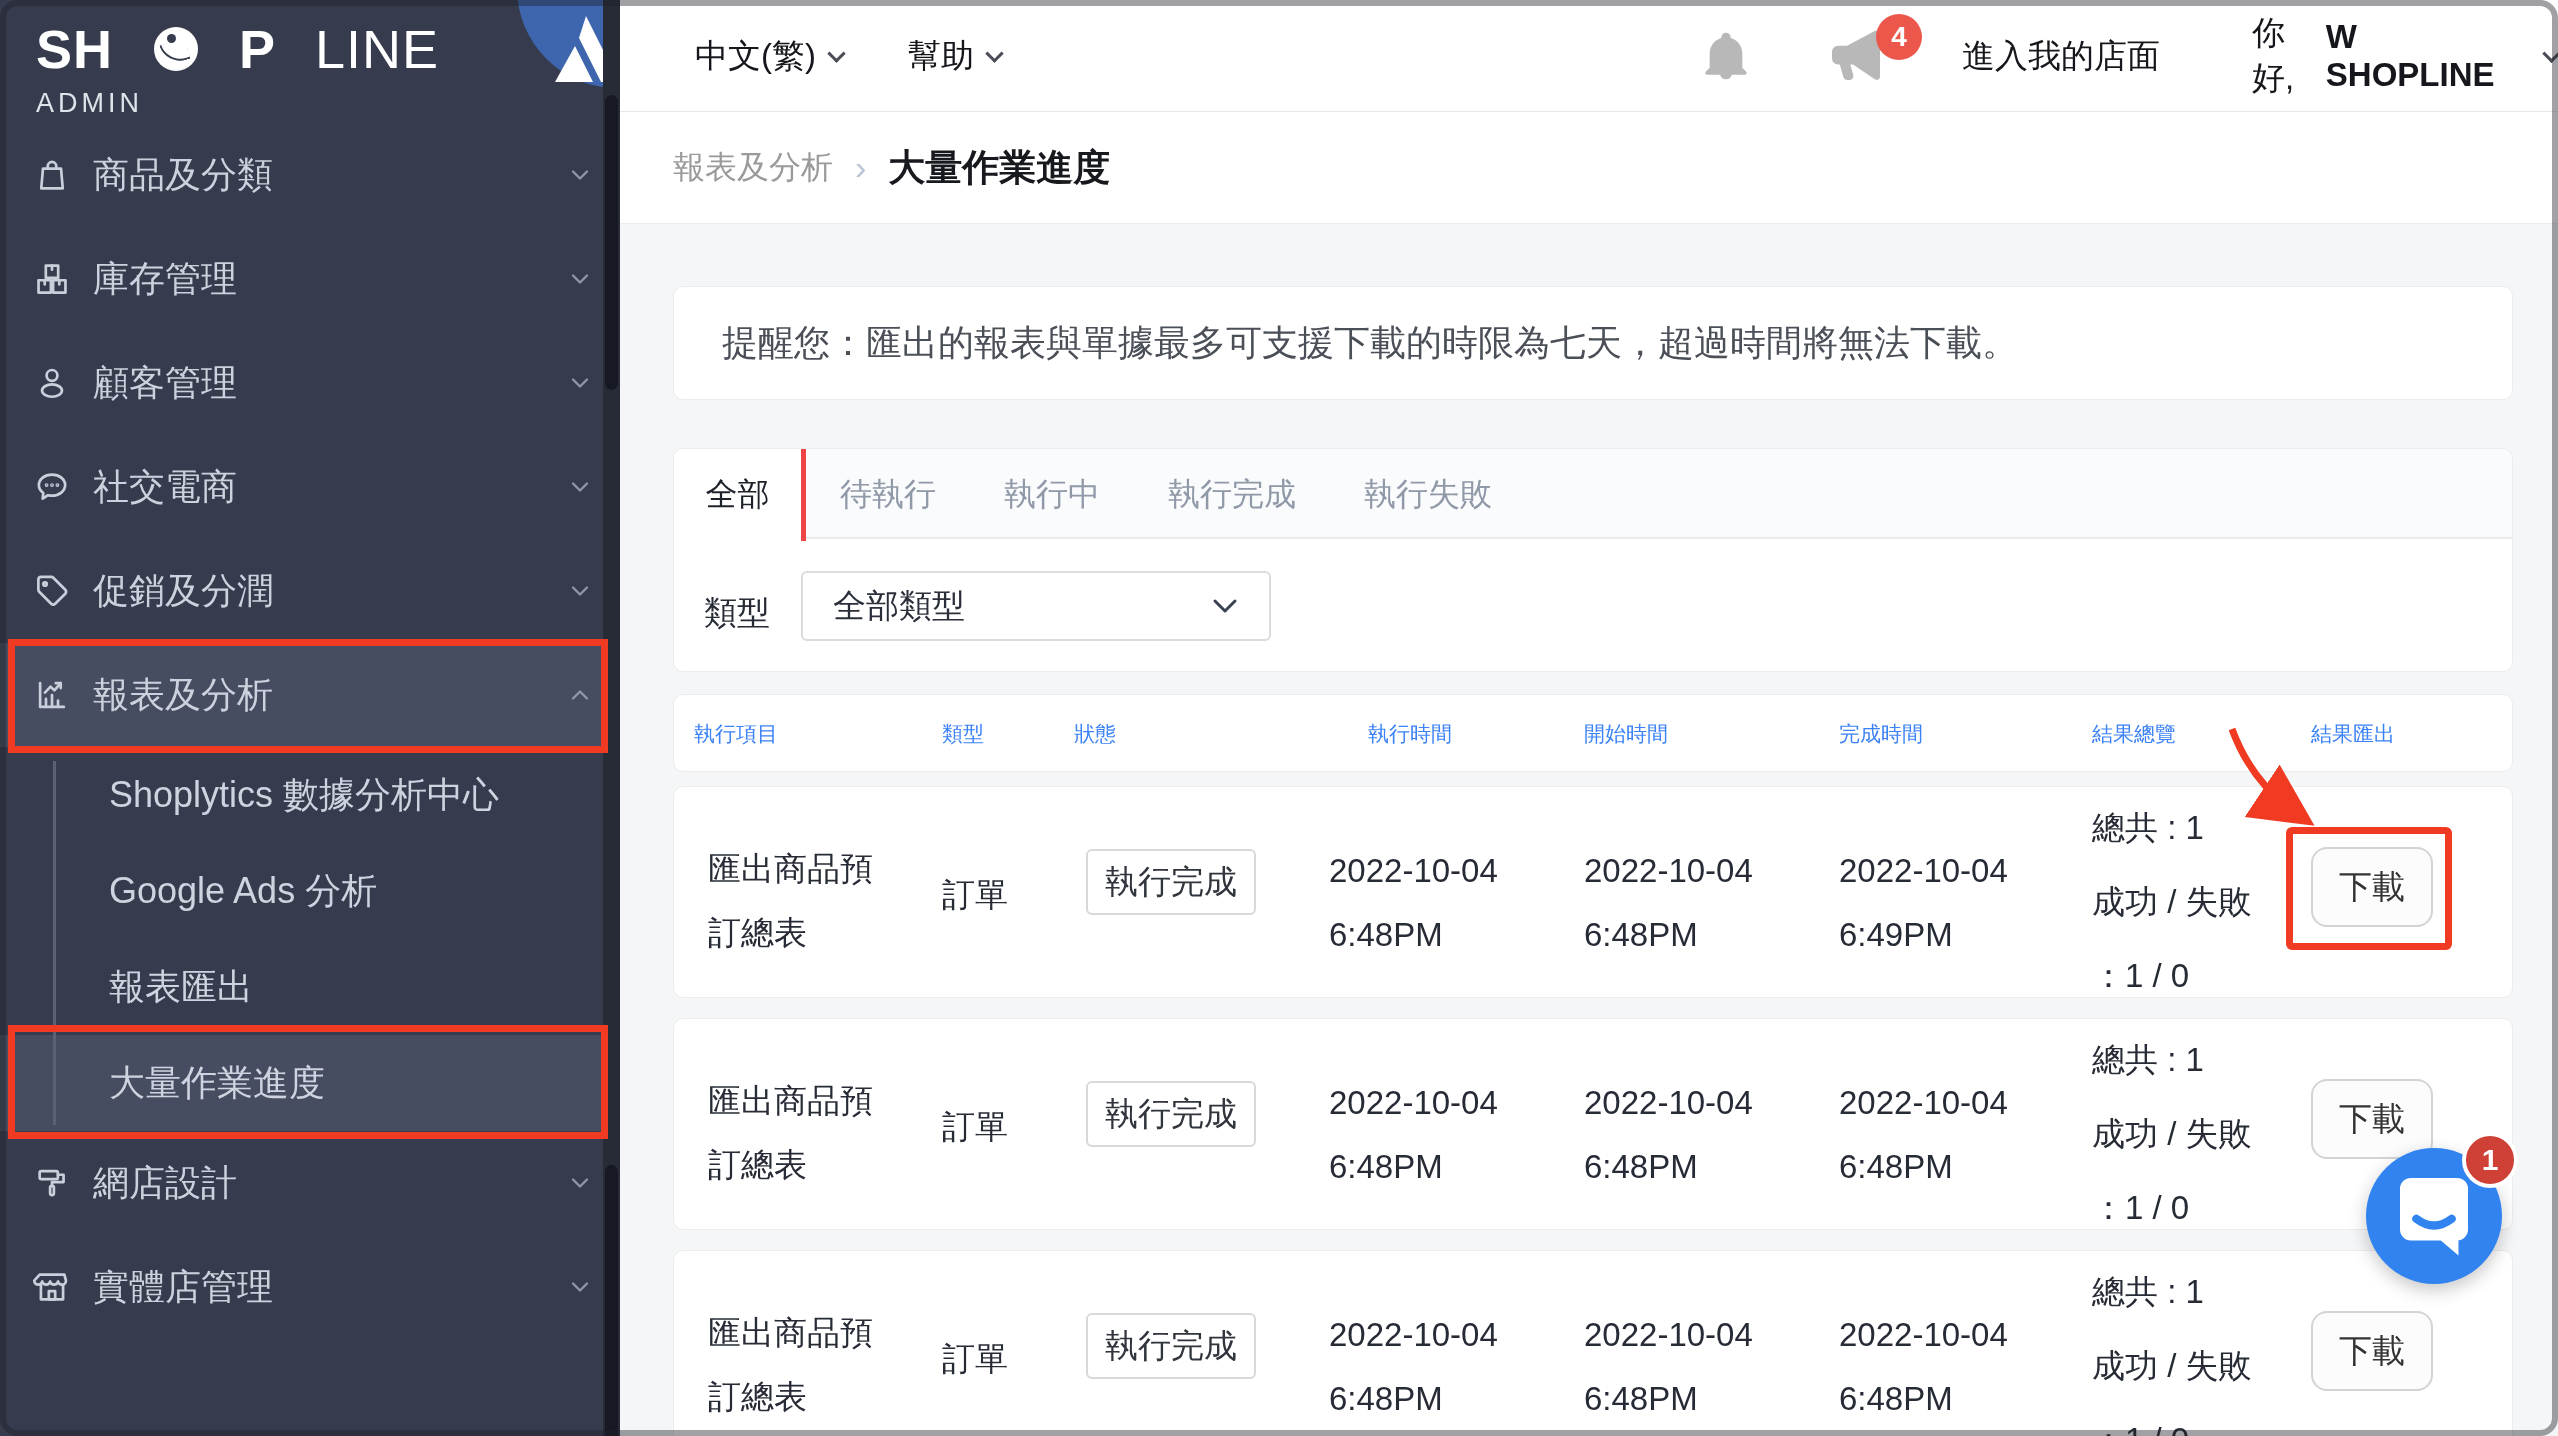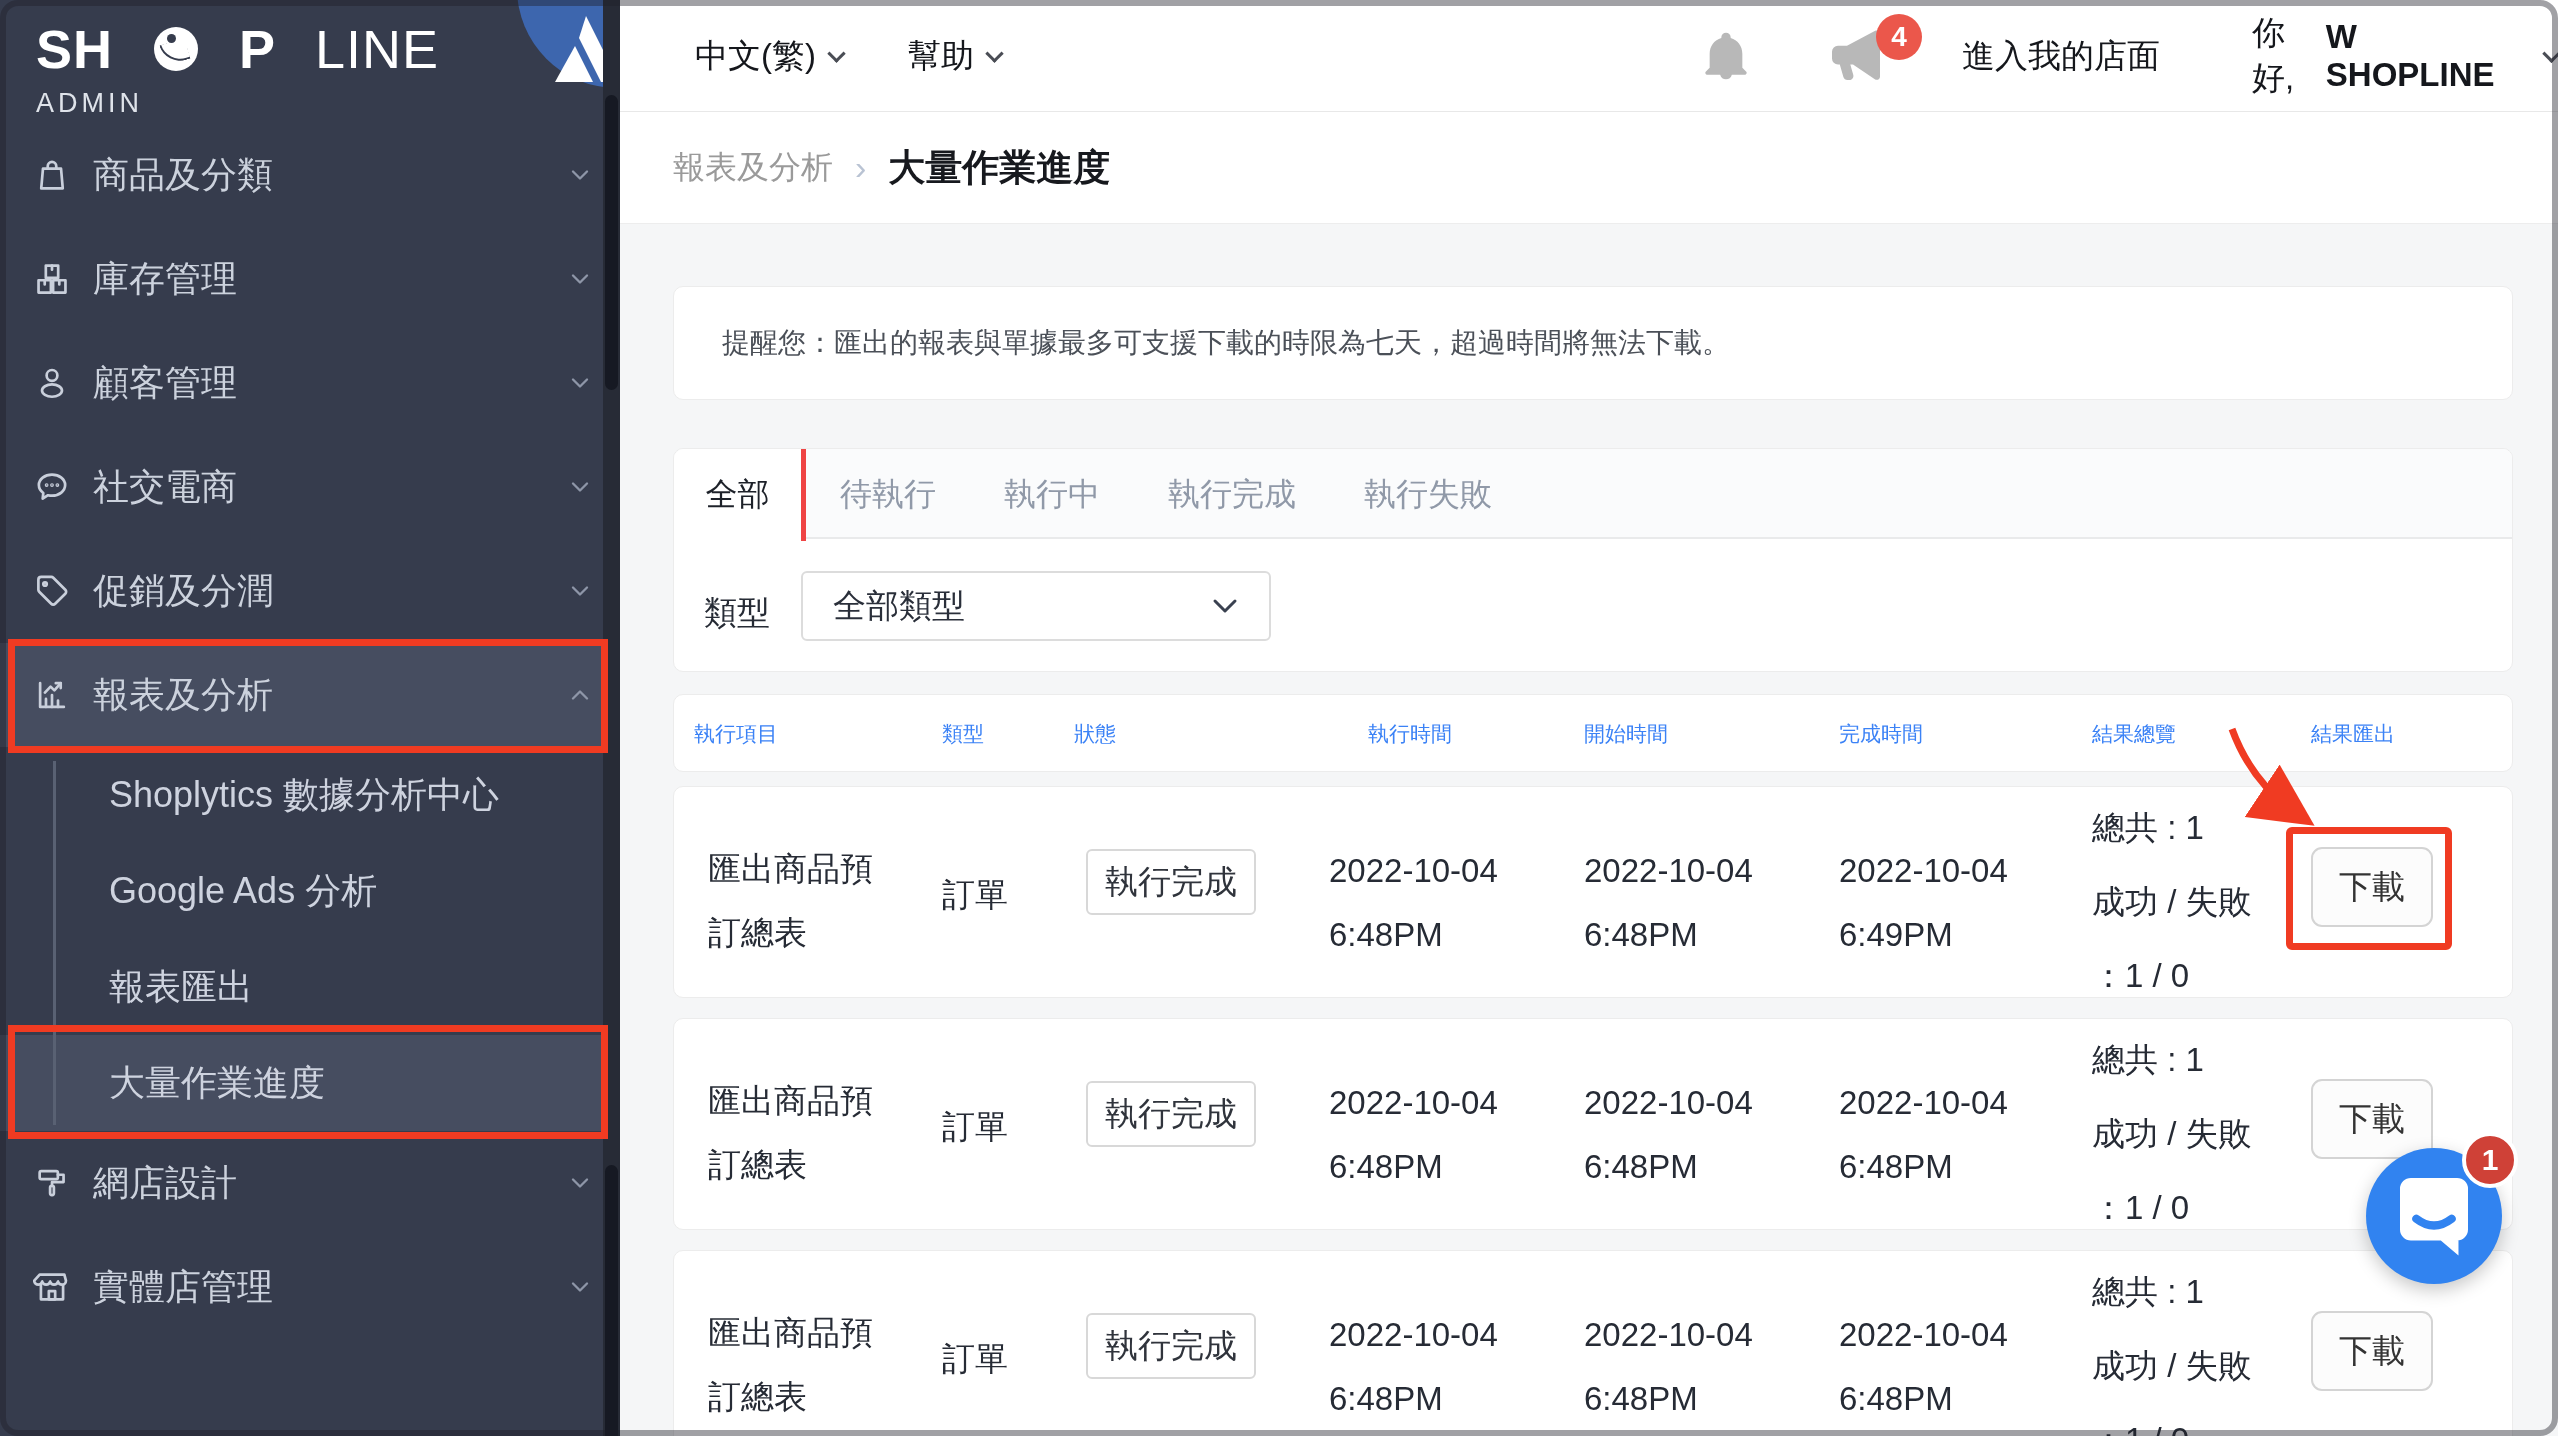--- a/index.html
+++ b/index.html
@@ -58,21 +58,21 @@
   .tb-user b { font-weight:700; }
 
   .breadcrumb-bar { position:absolute; left:0; top:112px; right:0; height:112px; background:#fff; border-bottom:1px solid #ededed; display:flex; align-items:center; padding-left:53px; }
   .crumb-parent { font-size:32px; color:#9a9a9a; cursor:pointer; }
   .crumb-sep { font-size:34px; color:#b9c3d3; margin:0 22px; }
   .crumb-current { font-size:37px; color:#17191e; font-weight:600; }
 
   .content { position:absolute; left:0; top:224px; right:0; bottom:0; background:#f5f6f7; }
   .card { position:absolute; left:53px; width:1840px; background:#fff; border:1px solid #ececec; border-radius:10px; }
 
-  .alert-card { top:62px; height:114px; display:flex; align-items:center; padding-left:48px; font-size:28px; color:#4b5058; }
+  .alert-card { top:62px; height:114px; display:flex; align-items:center; padding-left:48px; font-size:36px; color:#4b5058; }
 
   .tabs-card { top:224px; height:224px; overflow:hidden; }
   .tabstrip { position:absolute; left:0; top:0; right:0; height:90px; background:#fafbfc; border-bottom:2px solid #e9eaeb; display:flex; }
   .tab { font-size:32px; color:#9099a8; line-height:90px; padding:0 34px; cursor:pointer; white-space:nowrap; }
   .tab.active { width:132px; padding:0; text-align:center; background:#fff; color:#1d2129; font-weight:500; height:92px; border-right:5px solid #ef4444; border-radius:10px 0 0 0; }
   .filter-row { position:absolute; left:0; top:90px; right:0; bottom:0; }
   .filter-label { position:absolute; left:30px; top:52px; font-size:33px; color:#262b35; }
   .type-select { position:absolute; left:127px; top:32px; width:470px; height:70px; background:#fff; border:2px solid #dcdcdc; border-radius:6px; display:flex; align-items:center; padding:0 30px; font-size:33px; color:#2a2f3a; cursor:pointer; }
   .type-select svg { margin-left:auto; }
 
@@ -85,21 +85,21 @@
   .c1 { left:20px; }  .c2 { left:268px; } .c3 { left:400px; } .c4 { left:694px; }
   .c5 { left:910px; } .c6 { left:1165px; } .c7 { left:1418px; } .c8 { left:1637px; }
   .cell.item { left:34px; top:50px; }
   .cell.type { left:268px; top:86px; }
   .status-box { position:absolute; left:412px; top:62px; width:170px; height:66px; border:2px solid #d8d8d8; border-radius:6px; background:#fff; display:flex; align-items:center; justify-content:center; font-size:33px; color:#30343c; }
   .cell.date1 { left:655px; top:52px; }
   .cell.date2 { left:910px; top:52px; }
   .cell.date3 { left:1165px; top:52px; }
   .cell.result { left:1418px; top:4px; }
   .cell.result div { line-height:74px; }
-  .dl-btn { position:absolute; left:1637px; top:60px; width:122px; height:80px; background:#fcfcfc; border:2px solid #d4d4d4; border-radius:11px; font-size:33px; color:#333; font-family:inherit; cursor:pointer; }
+  .dl-btn { position:absolute; left:1637px; top:60px; width:122px; height:80px; background:#fcfcfc; border:2px solid #d4d4d4; border-radius:16px; font-size:33px; color:#333; font-family:inherit; cursor:pointer; }
 
   .annot-svg { position:absolute; left:0; top:0; width:1938px; height:1212px; pointer-events:none; z-index:40; }
   .rb-download { left:1666px; top:603px; width:166px; height:123px; border-radius:6px; }
 
   
   .chat { position:absolute; left:1746px; top:924px; width:136px; height:136px; border-radius:50%; background:#3183f0; box-shadow:0 6px 18px rgba(0,0,0,.22); z-index:60; cursor:pointer; }
   .chat-badge { position:absolute; left:96px; top:-16px; width:56px; height:56px; border-radius:50%; background:#cf4137; border:4px solid #fff; color:#fff; font-size:30px; font-weight:700; display:flex; align-items:center; justify-content:center; }
 </style>
 </head>
 <body>

